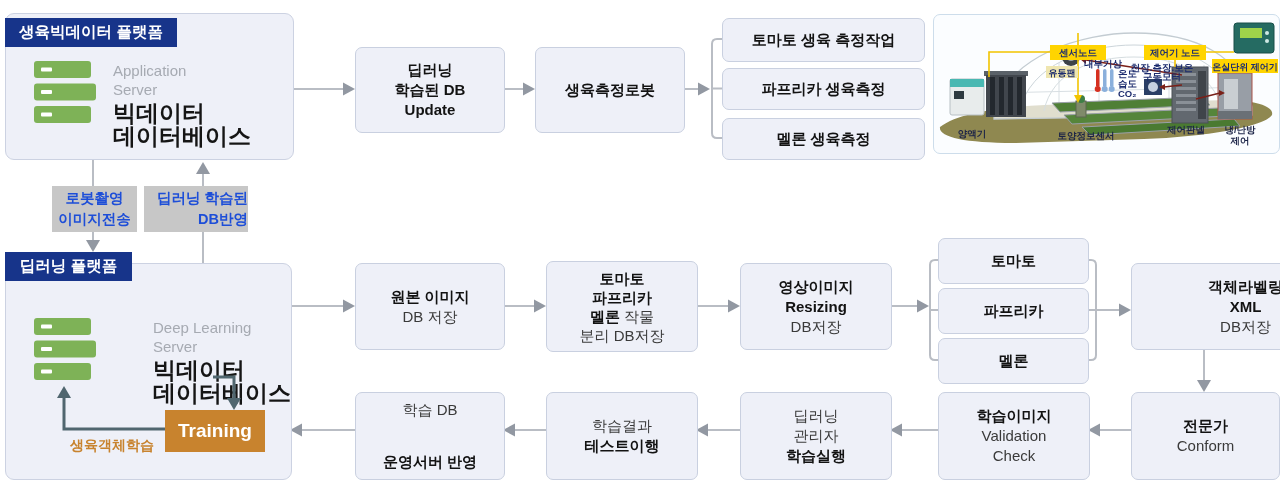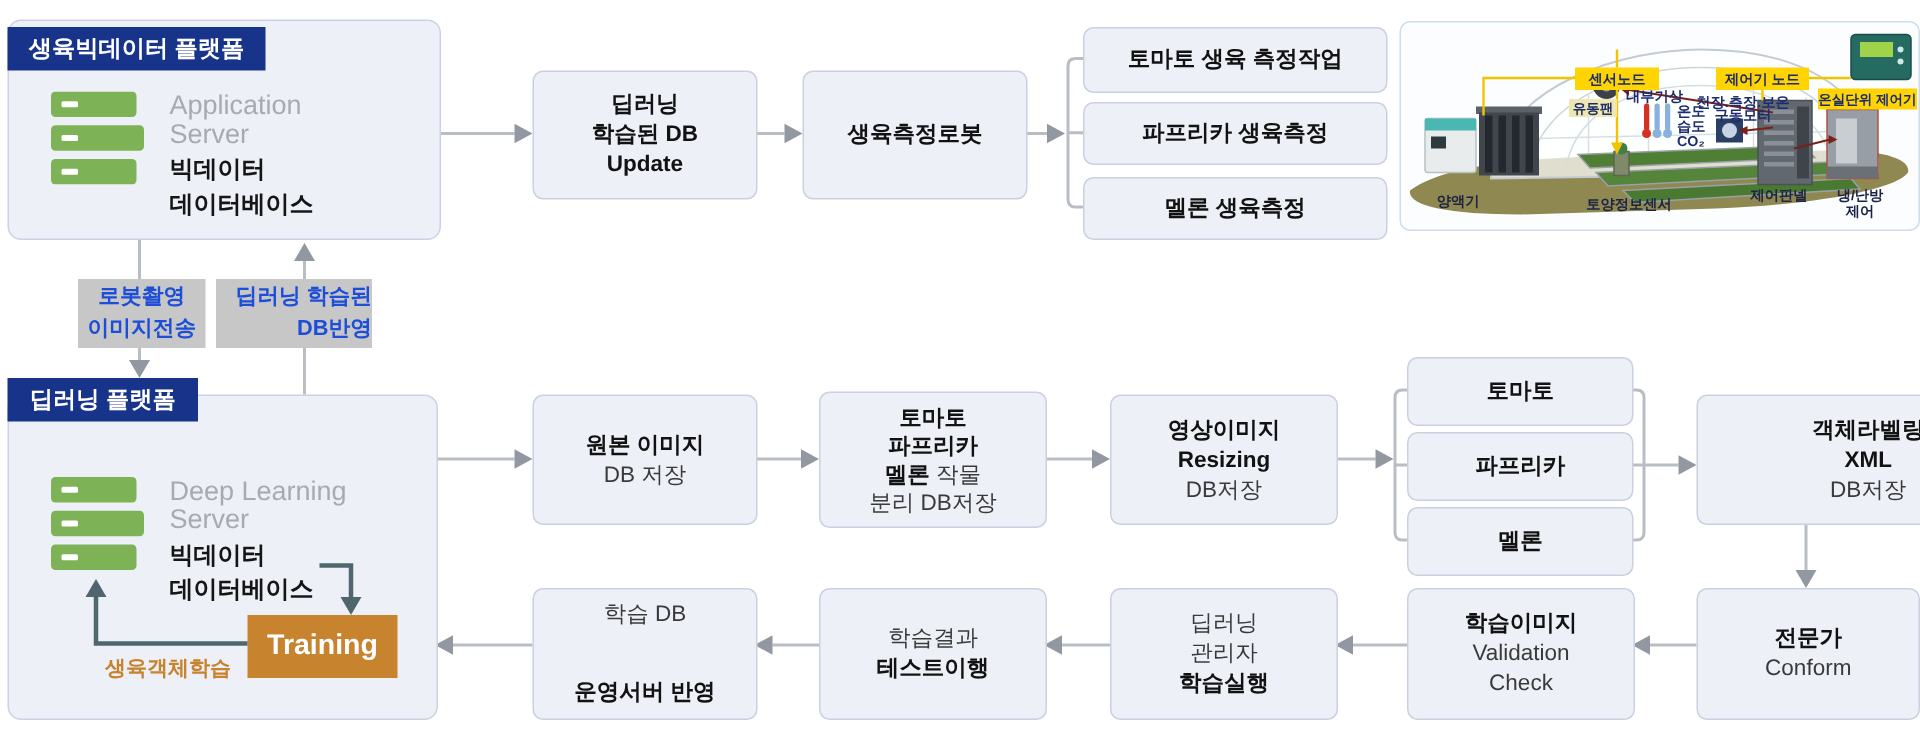--- a/index.html
+++ b/index.html
@@ -5,22 +5,22 @@
   html,body{margin:0;padding:0;background:#fff;}
   .canvas{position:relative;width:1280px;height:488px;background:#ffffff;
           font-family:"Liberation Sans",sans-serif;overflow:hidden;}
   svg.wires{position:absolute;left:0;top:0;z-index:1;}
   svg.wires2{position:absolute;left:0;top:0;z-index:4;pointer-events:none;}
   .platform{position:absolute;background:#eef0f8;border:1px solid #ccd2e2;border-radius:9px;z-index:2;}
   .phead{position:absolute;background:#17348a;color:#ffffff;font-weight:bold;font-size:15.5px;
          display:flex;align-items:center;justify-content:center;z-index:5;letter-spacing:0;}
   .srv{position:absolute;display:flex;}
   .srv-text{margin-left:17px;}
-  .srv-type{color:#a6aab2;font-size:18px;line-height:19px;}
-  .srv-name{color:#151515;font-weight:bold;font-size:16px;line-height:23px;margin-top:3px;}
+  .srv-type{color:#a6aab2;font-size:15px;line-height:19px;}
+  .srv-name{color:#151515;font-weight:bold;font-size:23px;line-height:23px;margin-top:3px;}
   .box{position:absolute;background:#eef0f8;border:1px solid #c9d0e0;border-radius:7px;z-index:2;
        display:flex;flex-direction:column;align-items:center;justify-content:center;
        text-align:center;font-size:15px;line-height:20px;color:#333;}
   .box .bl{font-weight:bold;color:#121212;}
   .box .rl{font-weight:normal;color:#3a3a3a;}
   .box.tight{line-height:19px;}
   .glabel{position:absolute;background:#c7c7c7;color:#1d4ed8;font-weight:bold;font-size:14.5px;
           line-height:21px;text-align:center;display:flex;flex-direction:column;justify-content:center;z-index:2;}
   .training{position:absolute;left:165px;top:410px;width:100px;height:42px;background:#c8832e;
             color:#ffffff;font-weight:bold;font-size:19px;display:flex;align-items:center;
@@ -105,21 +105,21 @@
           <div>데이터베이스</div>
         </div>
       </span>
     </div>
   </div>
   <div class="phead" style="left:5px;top:18px;width:172px;height:29px;">
     <span>생육빅데이터 플랫폼</span>
   </div>
 
   <div class="platform" style="left:5px;top:263px;width:285px;height:215px;">
-    <div class="srv" style="left:28px;top:54px;">
+    <div class="srv" style="left:28px;top:54px;gap:40px;">
       <span>
         <svg width="62" height="62" viewBox="0 0 62 62">
           <g fill="#7eb257">
             <rect x="0" y="0" width="57" height="17" rx="3"></rect>
             <rect x="0" y="22.5" width="62" height="17" rx="3"></rect>
             <rect x="0" y="45" width="57" height="17" rx="3"></rect>
           </g>
           <g fill="#ffffff">
             <rect x="7" y="6.5" width="11" height="4" rx="1"></rect>
             <rect x="7" y="29" width="11" height="4" rx="1"></rect>

